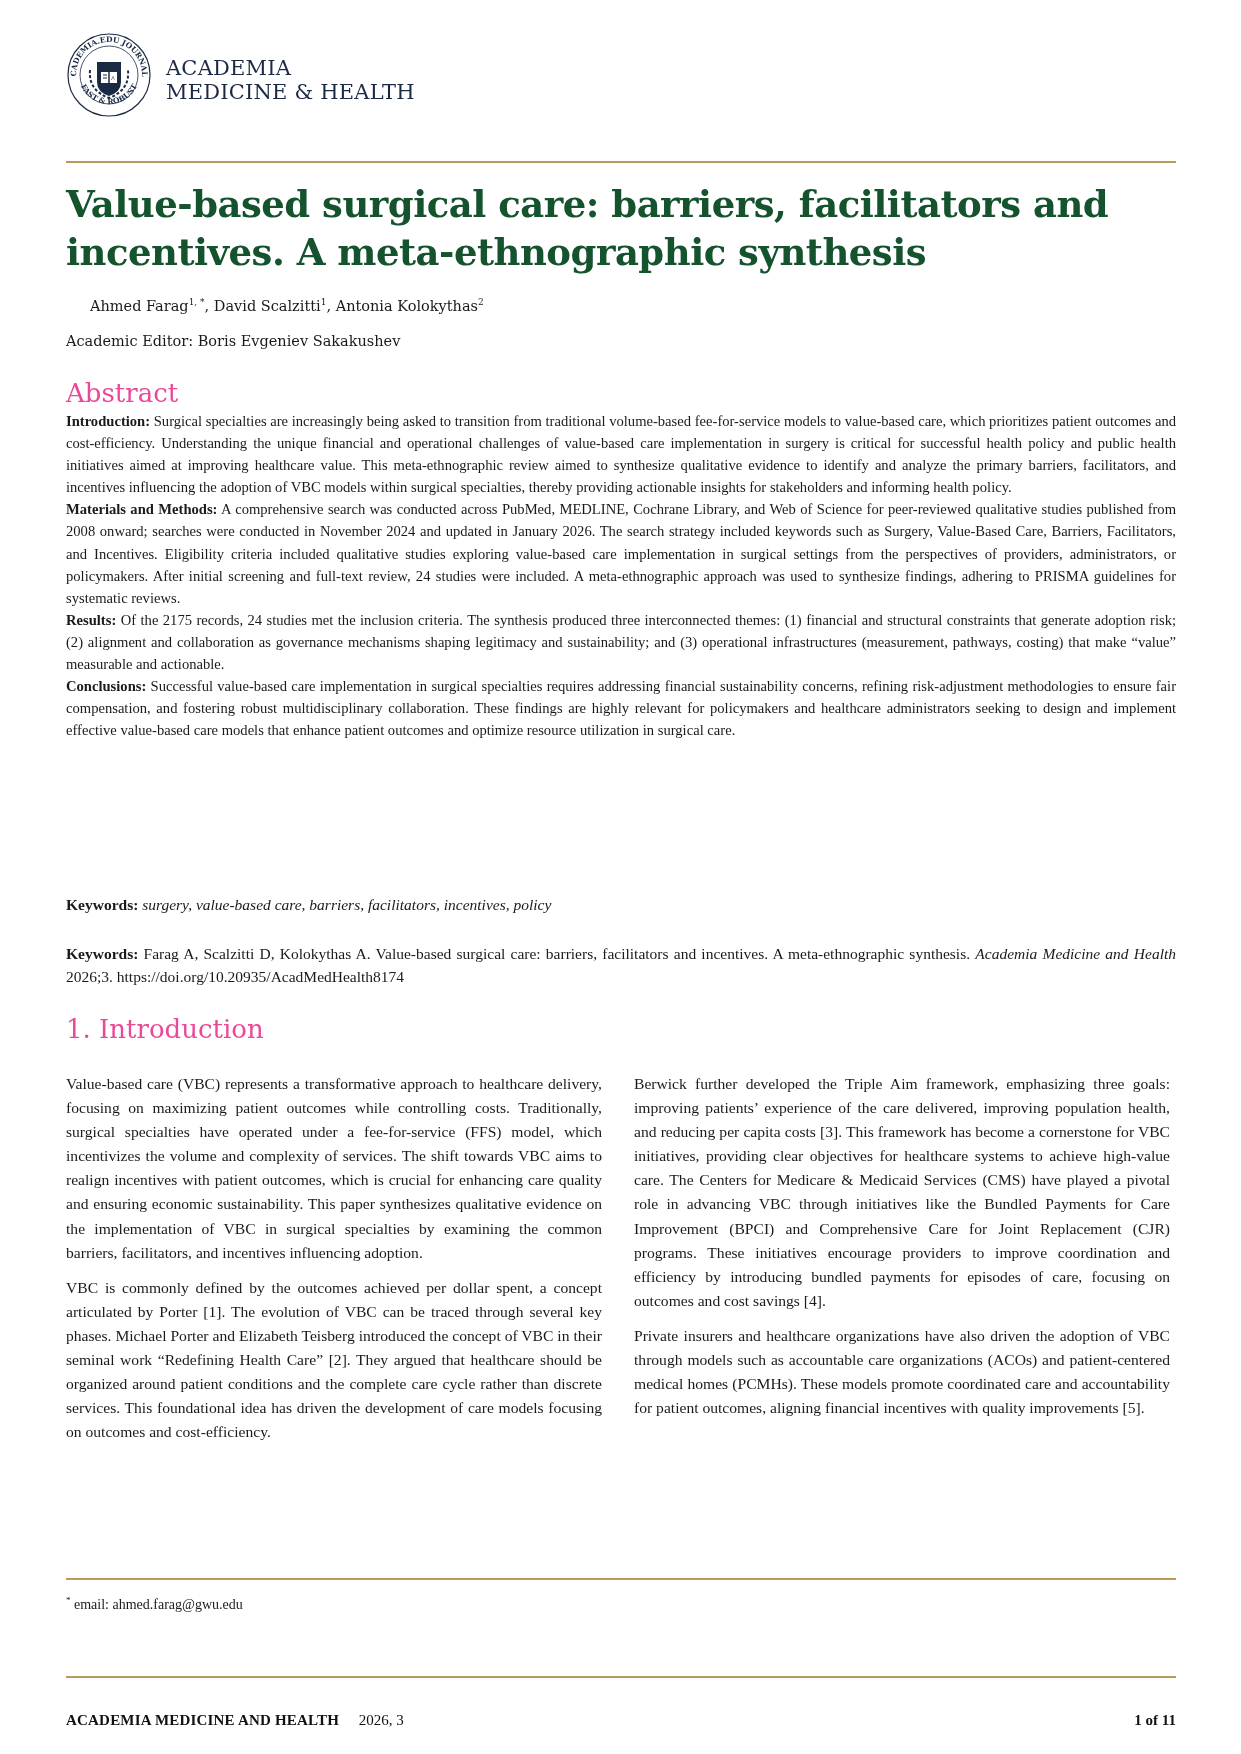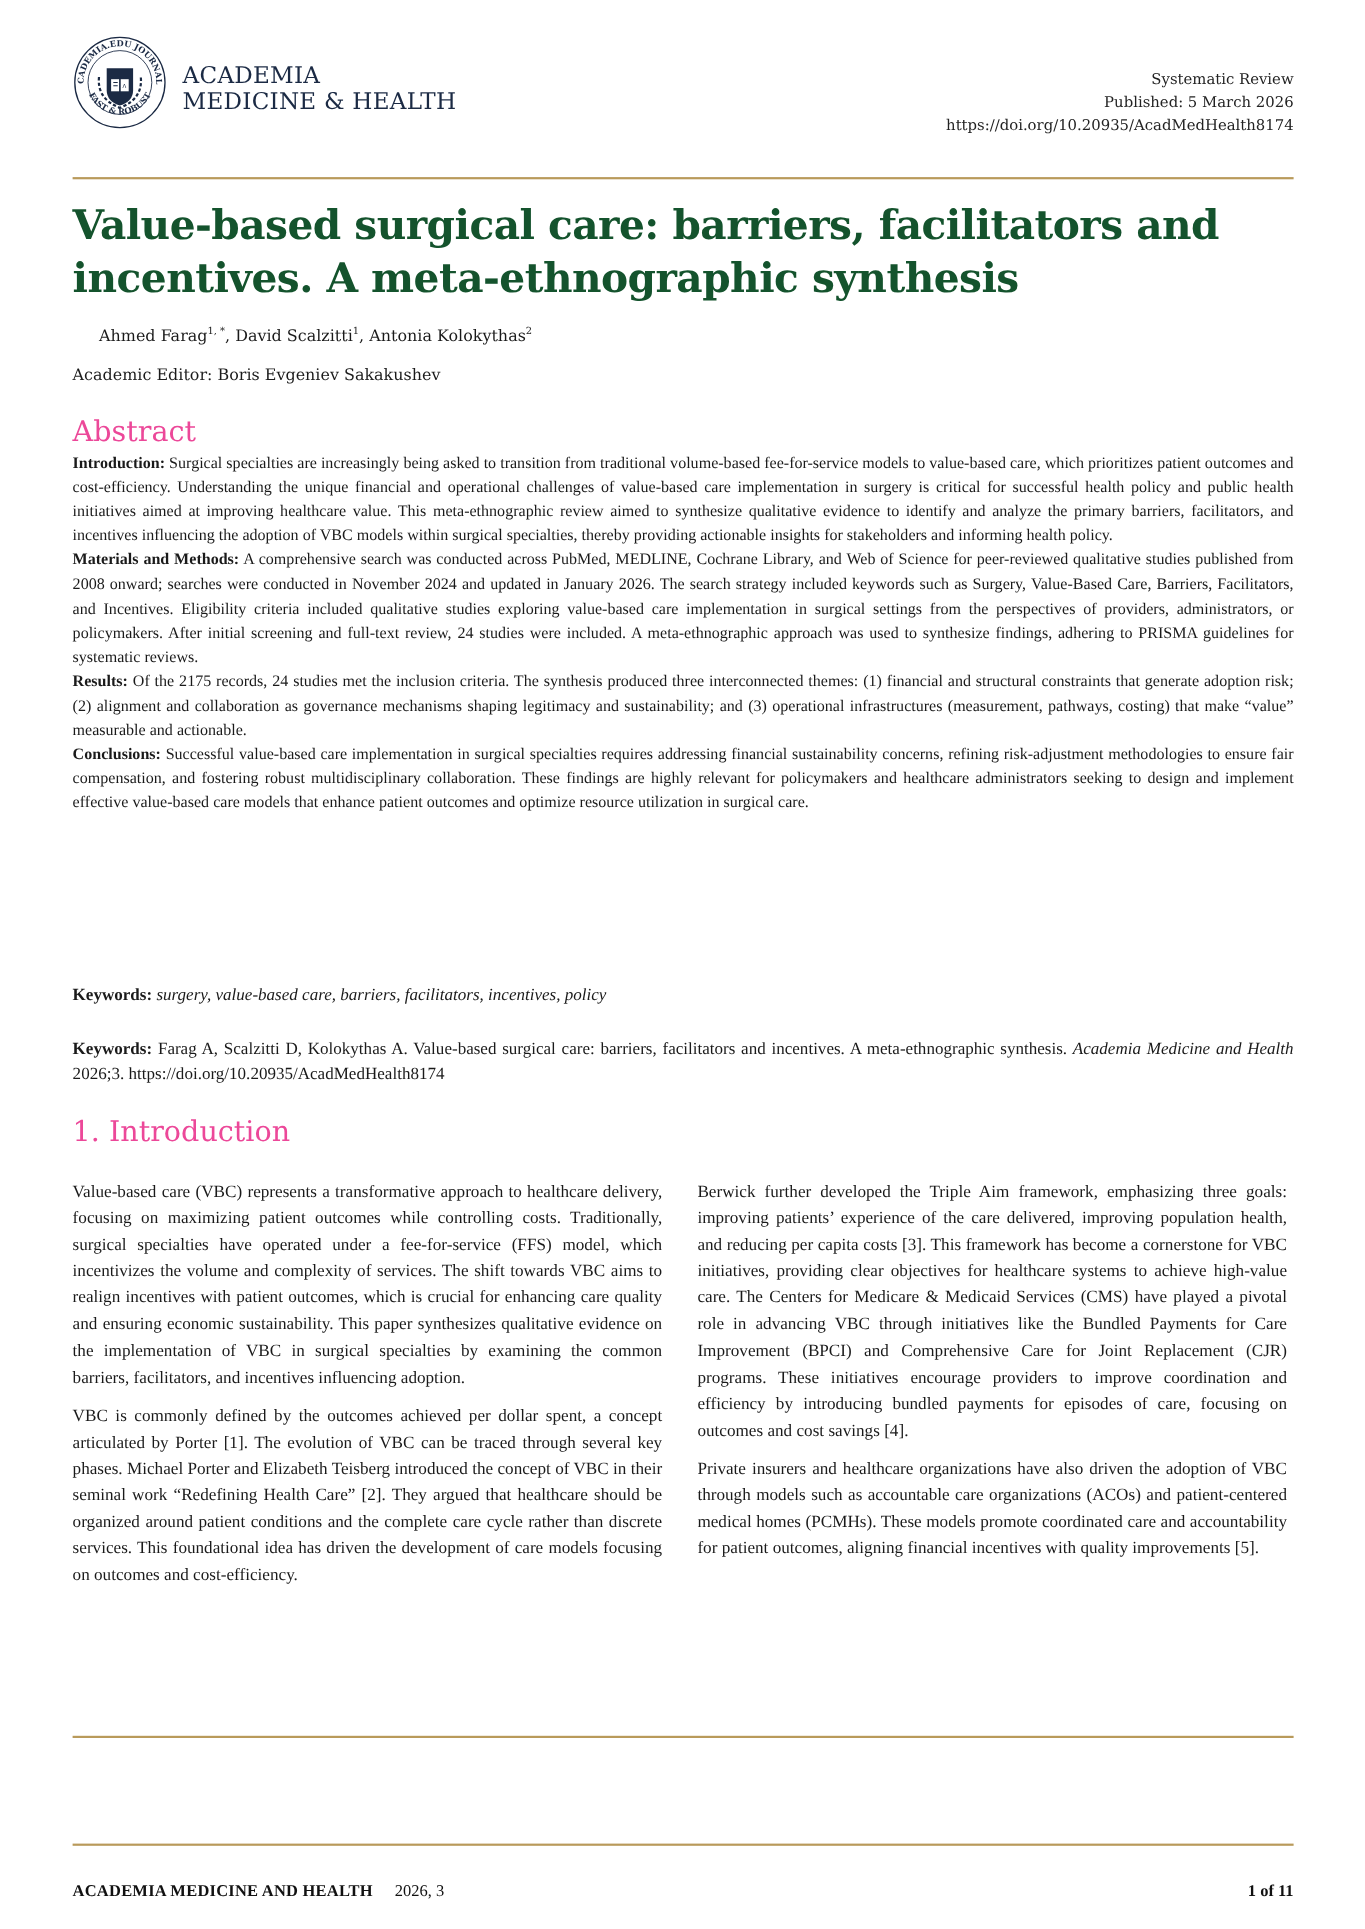--- a/index.html
+++ b/index.html
@@ -77,25 +77,20 @@
       <line x1="43" y1="38" x2="43" y2="53" stroke="#1b2a44" stroke-width="1.5"></line>
       <line x1="37" y1="43" x2="41" y2="43" stroke="#1b2a44" stroke-width="1"></line>
       <line x1="37" y1="46" x2="41" y2="46" stroke="#1b2a44" stroke-width="1"></line>
       <text x="47" y="48" font-size="5" fill="#1b2a44" text-anchor="middle" font-family="DejaVu Sans, sans-serif">Λ</text>
     </svg>
   </div>
   <div class="brand">
     <div>ACADEMIA</div>
     <div>MEDICINE &amp; HEALTH</div>
   </div>
-  <div class="meta">
-    <div>Systematic Review</div>
-    <div>Published: 5 March 2026</div>
-    <div>https://doi.org/10.20935/AcadMedHealth8174</div>
-  </div>
 </div>
 
 <div class="rule" style="top:161px;"></div>
 
 <h1 class="title">Value-based surgical care: barriers, facilitators and incentives. A meta-ethnographic synthesis</h1>
 
 <div class="authors">
   <span>Ahmed Farag</span><sup>1, *</sup>,
   <span>David Scalzitti</span><sup>1</sup>,
   <span>Antonia Kolokythas</span><sup>2</sup>
@@ -123,20 +118,21 @@
   <p>VBC is commonly defined by the outcomes achieved per dollar spent, a concept articulated by Porter [1]. The evolution of VBC can be traced through several key phases. Michael Porter and Elizabeth Teisberg introduced the concept of VBC in their seminal work “Redefining Health Care” [2]. They argued that healthcare should be organized around patient conditions and the complete care cycle rather than discrete services. This foundational idea has driven the development of care models focusing on outcomes and cost-efficiency.</p>
 </div>
 <div class="col col-right">
   <p>Berwick further developed the Triple Aim framework, emphasizing three goals: improving patients’ experience of the care delivered, improving population health, and reducing per capita costs [3]. This framework has become a cornerstone for VBC initiatives, providing clear objectives for healthcare systems to achieve high-value care. The Centers for Medicare &amp; Medicaid Services (CMS) have played a pivotal role in advancing VBC through initiatives like the Bundled Payments for Care Improvement (BPCI) and Comprehensive Care for Joint Replacement (CJR) programs. These initiatives encourage providers to improve coordination and efficiency by introducing bundled payments for episodes of care, focusing on outcomes and cost savings [4].</p>
   <p>Private insurers and healthcare organizations have also driven the adoption of VBC through models such as accountable care organizations (ACOs) and patient-centered medical homes (PCMHs). These models promote coordinated care and accountability for patient outcomes, aligning financial incentives with quality improvements [5].</p>
 </div>
 
 <div class="rule" style="top:1578px;"></div>
 
 <div class="footnotes">
+  <div><sup>*</sup> <span>email: ahmed.farag@gwu.edu</span></div>
 </div>
 
 <div class="rule" style="top:1676px;"></div>
 
 <div class="footer">
   <span class="jname">ACADEMIA MEDICINE AND HEALTH</span>
   <span class="vol">2026, 3</span>
   <span class="page">1 of 11</span>
 </div>
 

